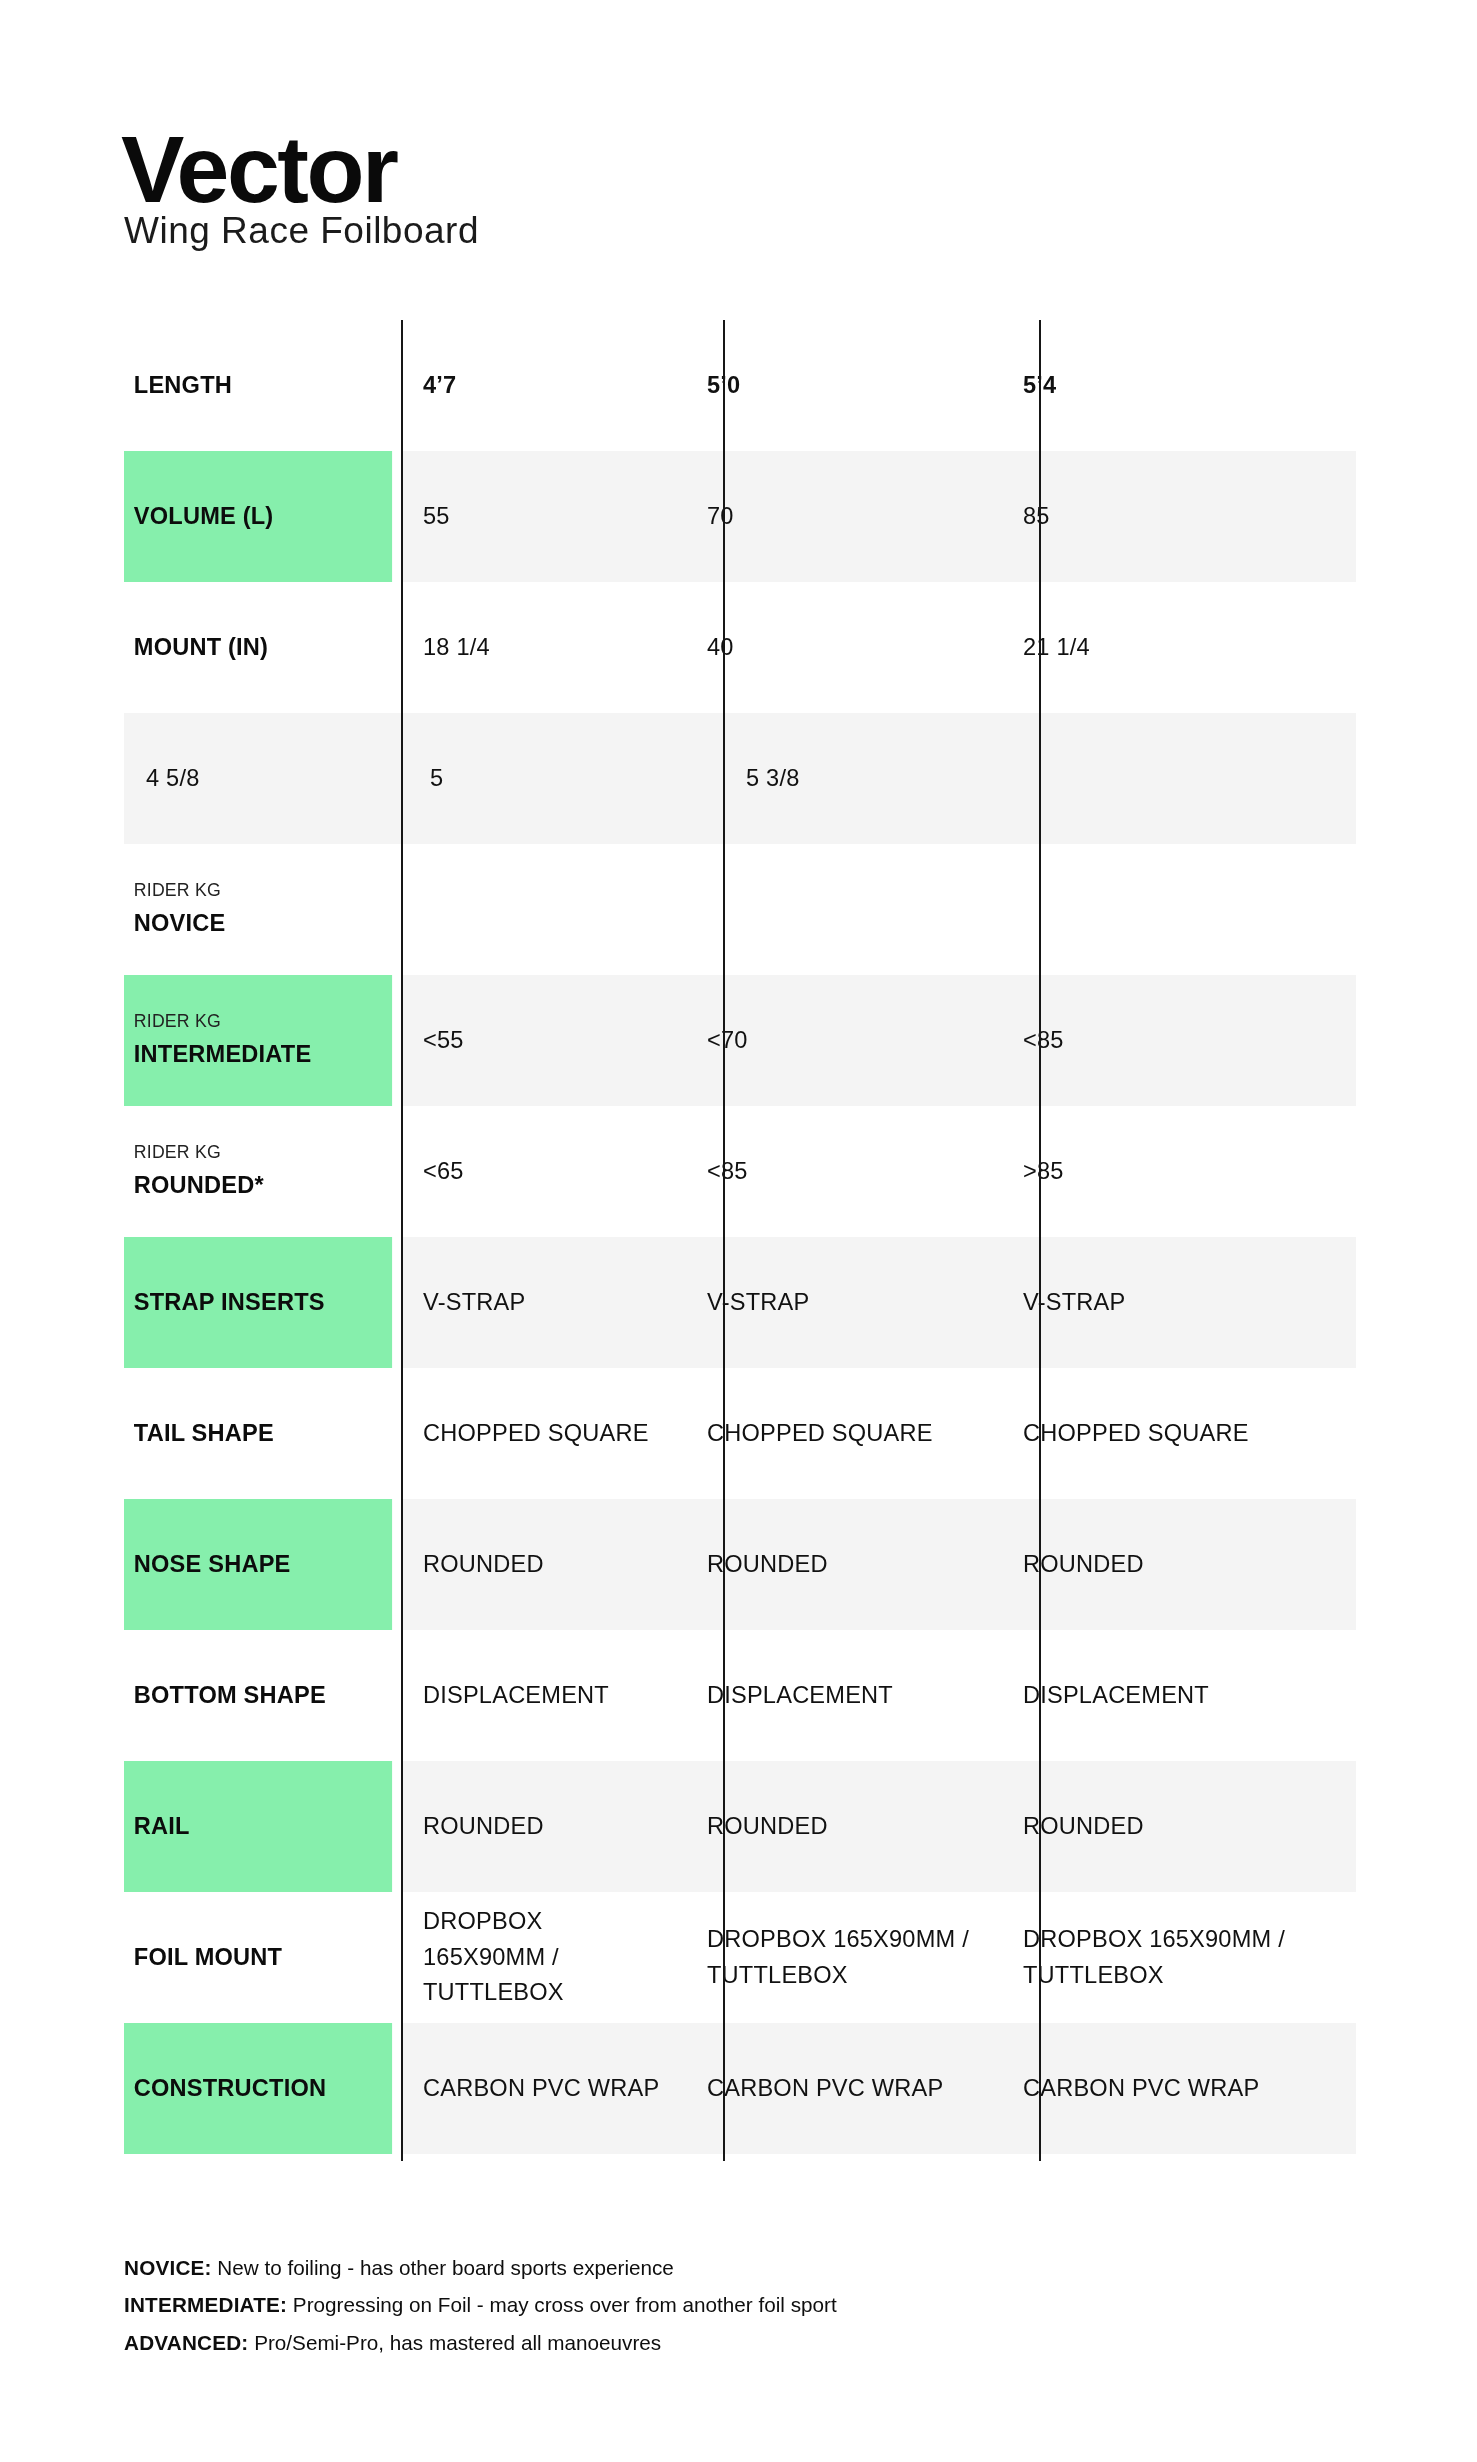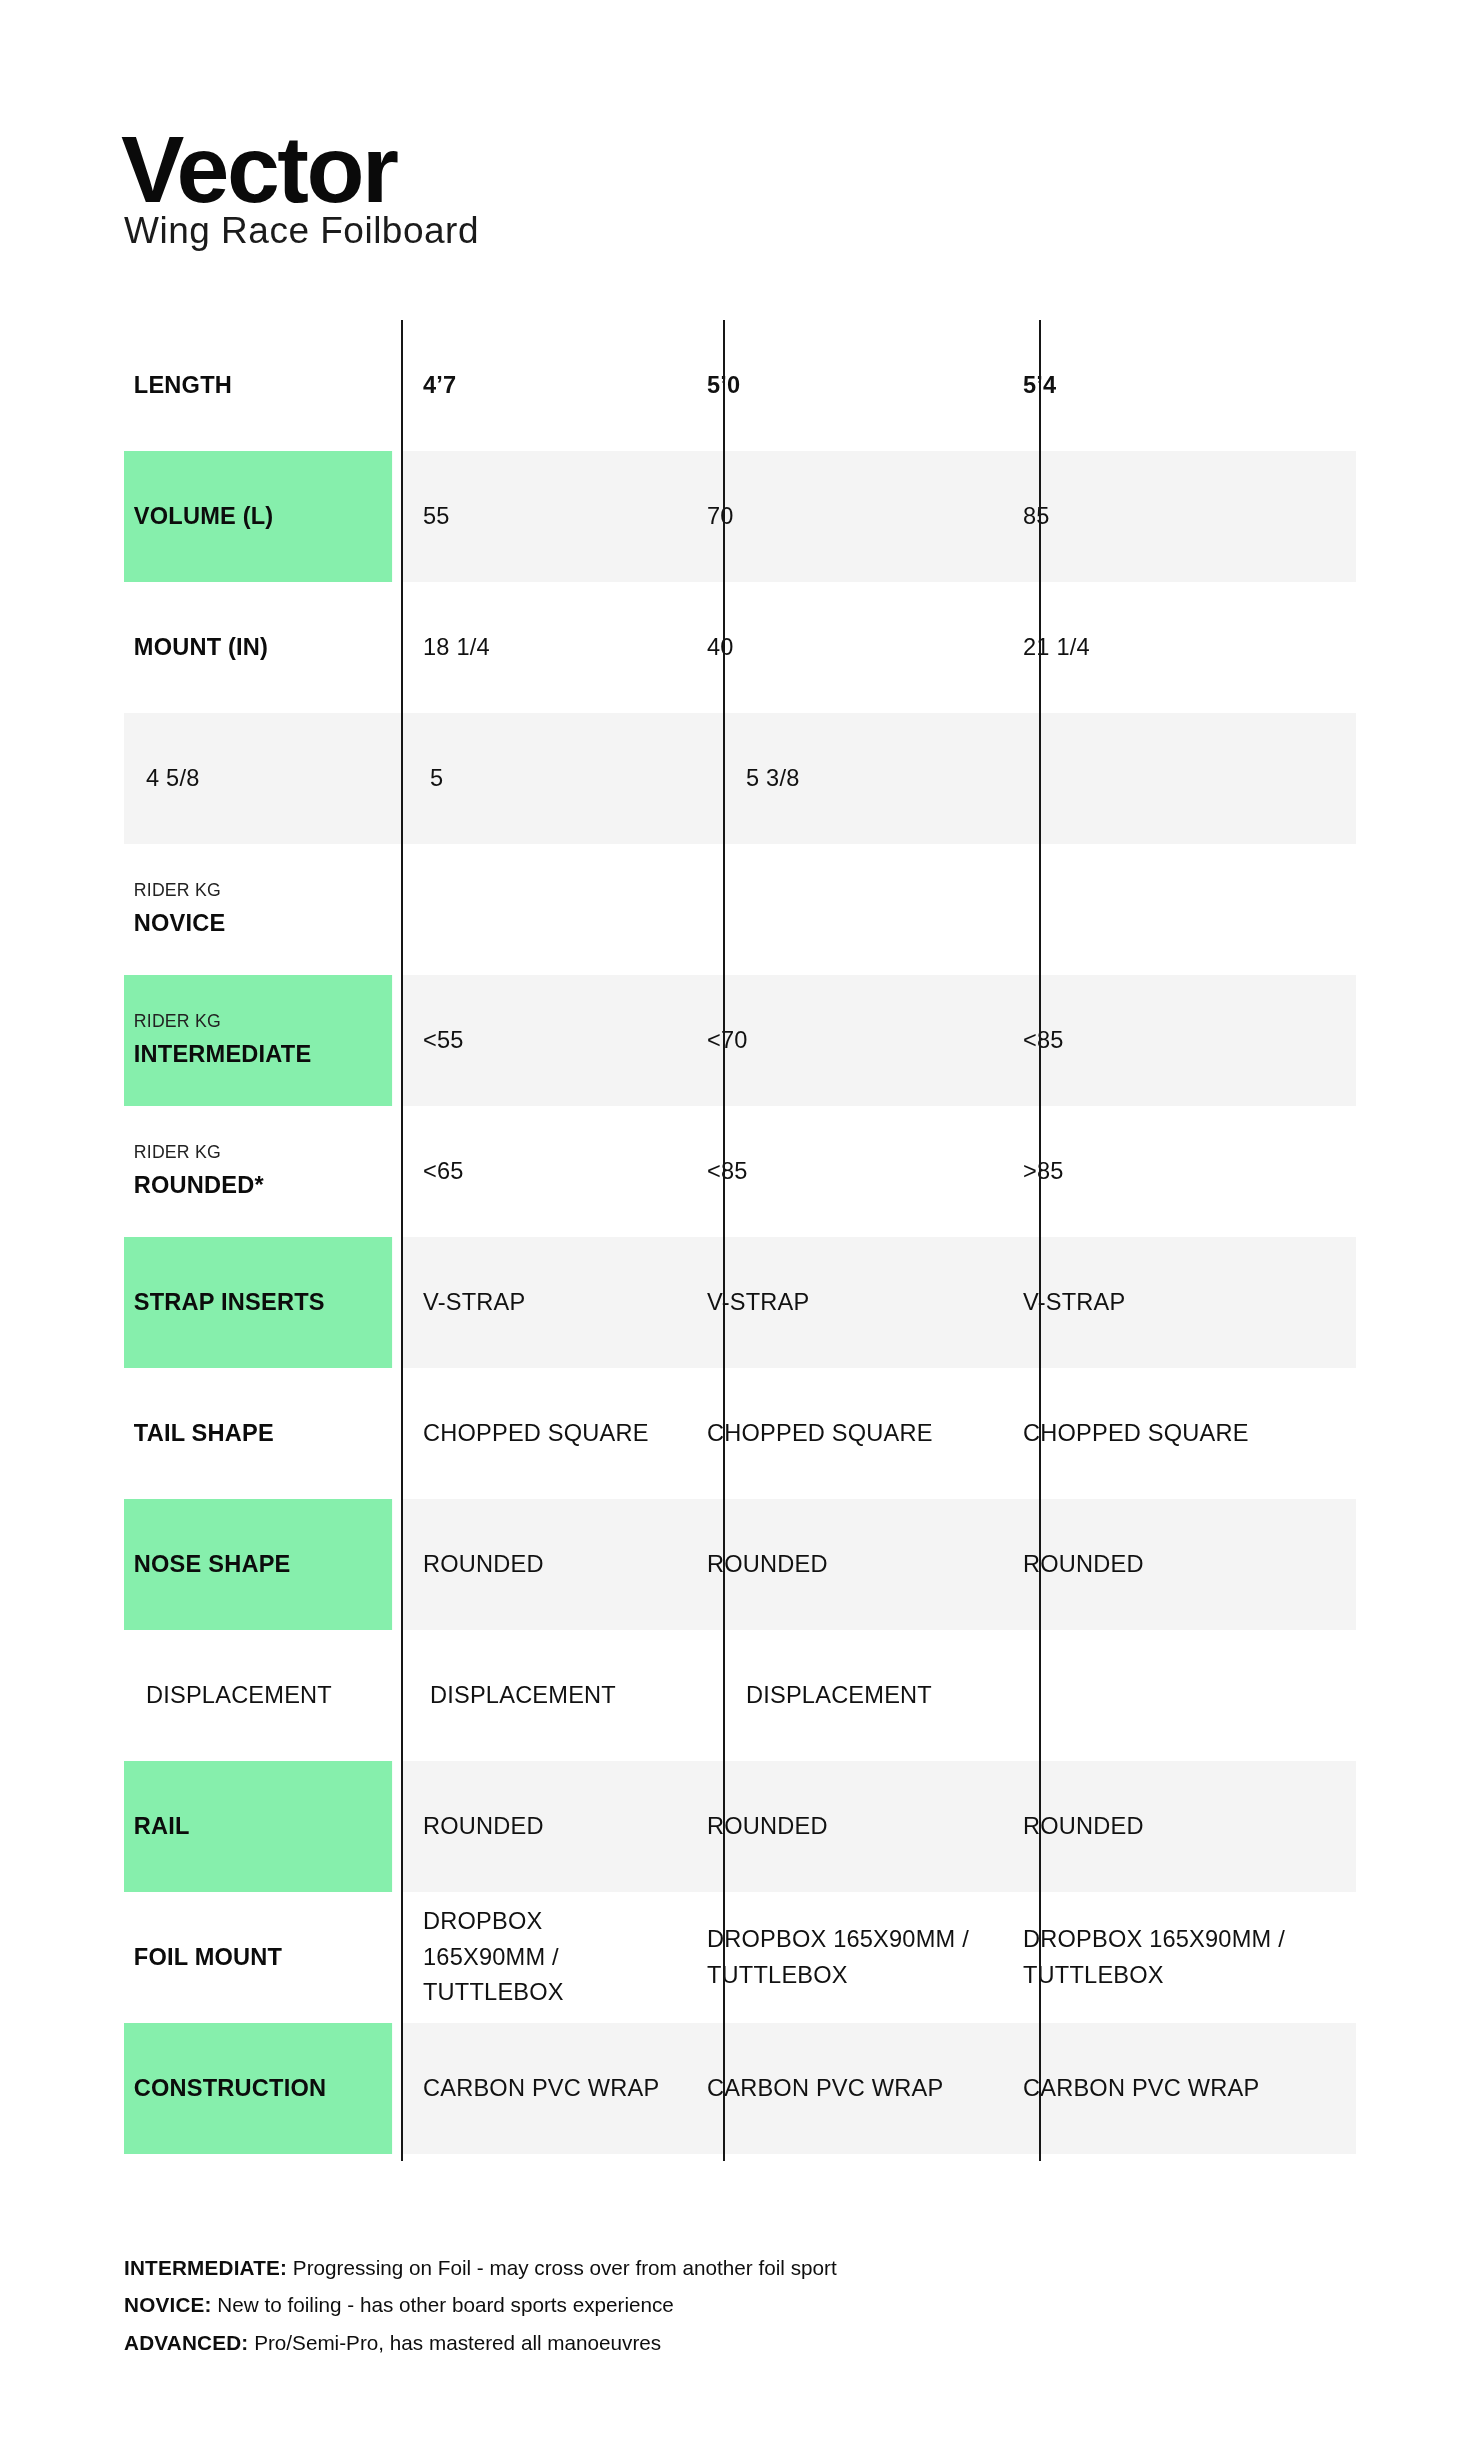--- a/index.html
+++ b/index.html
@@ -223,20 +223,24 @@
     <div class="cell label-cell">
 
       <div class="row-label">NOSE SHAPE</div>
     </div>
     <div class="cell value-cell v1">ROUNDED</div>
     <div class="cell value-cell v2">ROUNDED</div>
     <div class="cell value-cell v3">ROUNDED</div>
   </div>
 
   <div class="row">
+    <div class="cell label-cell">
+
+      <div class="row-label">BOTTOM SHAPE</div>
+    </div>
     <div class="cell value-cell v1">DISPLACEMENT</div>
     <div class="cell value-cell v2">DISPLACEMENT</div>
     <div class="cell value-cell v3">DISPLACEMENT</div>
   </div>
 
   <div class="row shaded">
     <div class="cell label-cell">
 
       <div class="row-label">RAIL</div>
     </div>
@@ -265,27 +269,27 @@
     <div class="cell value-cell v3">CARBON PVC WRAP</div>
   </div>
 </div>
   <div class="vline vline-1"></div>
   <div class="vline vline-2"></div>
   <div class="vline vline-3"></div>
 </div>
 
 <div class="footnotes">
   <div class="note">
+    <span class="note-term">NOVICE:</span>
+    <span class="note-text"> New to foiling - has other board sports experience</span>
+  </div>
+
+  <div class="note">
     <span class="note-term">INTERMEDIATE:</span>
     <span class="note-text"> Progressing on Foil - may cross over from another foil sport</span>
-  </div>
-
-  <div class="note">
-    <span class="note-term">NOVICE:</span>
-    <span class="note-text"> New to foiling - has other board sports experience</span>
   </div>
 
   <div class="note">
     <span class="note-term">ADVANCED:</span>
     <span class="note-text"> Pro/Semi-Pro, has mastered all manoeuvres</span>
   </div>
 </div>
 
 
 </body></html>

